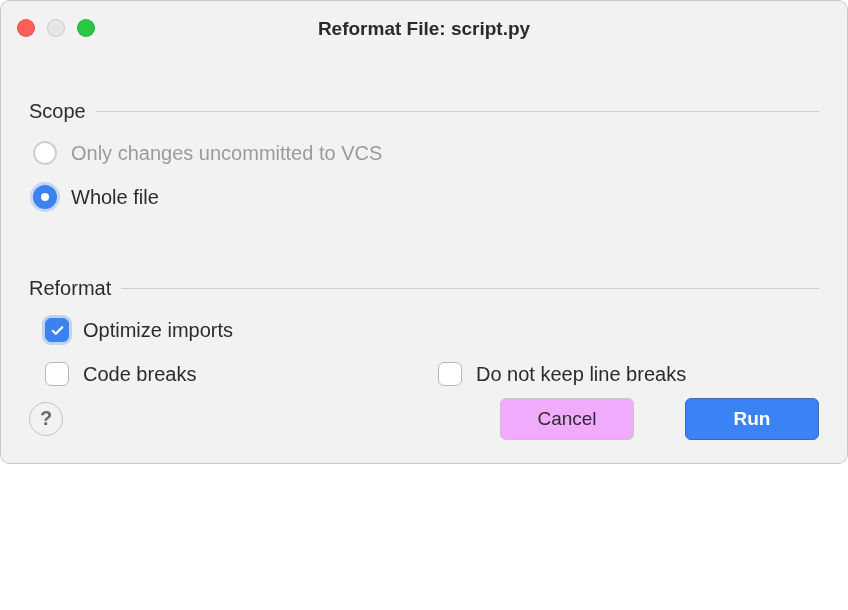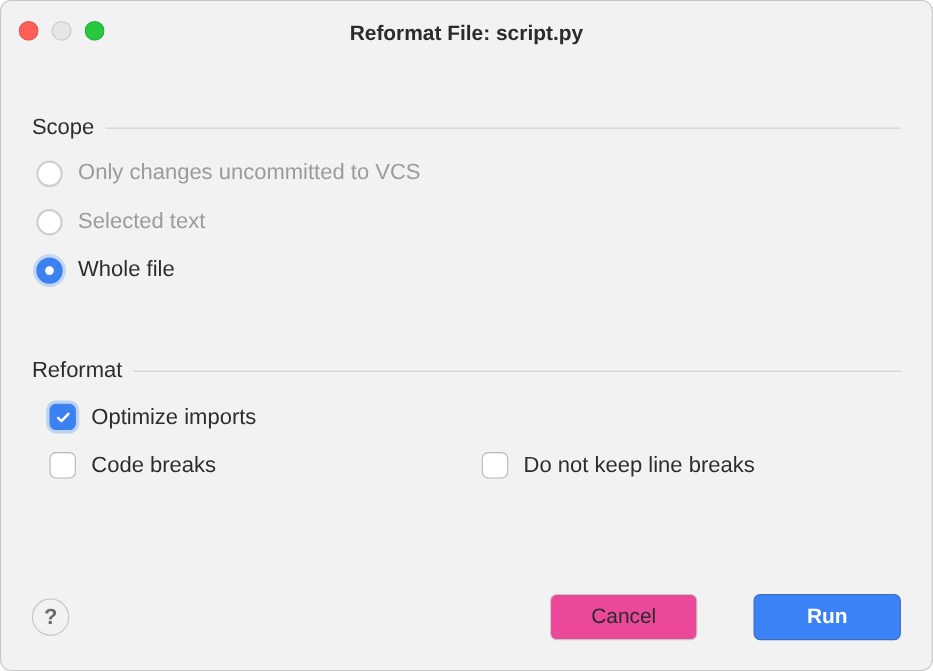--- a/index.html
+++ b/index.html
@@ -5,21 +5,21 @@
     * { box-sizing: border-box; margin: 0; padding: 0; }
     body {
       font-family: -apple-system, BlinkMacSystemFont, "Segoe UI", Helvetica, Arial, sans-serif;
       background: #fff;
       width: 848px;
       height: 610px;
       overflow: hidden;
     }
     .dialog {
       width: 848px;
-      height: 610px;
+      height: 464px;
       background: #f2f2f2;
       border: 1px solid #c8c8c8;
       border-radius: 10px;
       display: flex;
       flex-direction: column;
       position: relative;
     }
     .titlebar {
       height: 48px;
       display: flex;
@@ -75,20 +75,21 @@
     }
     .radiogroup {
       display: flex;
       flex-direction: column;
       gap: 20px;
       margin-bottom: 36px;
       margin-left: 4px;
     }
     .radio-row {
       display: flex;
+      align-items: center;
       gap: 14px;
       font-size: 20px;
     }
     .radio {
       width: 24px;
       height: 24px;
       border-radius: 50%;
       border: 2px solid #b8b8b8;
       background: #fff;
       display: inline-flex;
@@ -173,21 +174,21 @@
       min-width: 134px;
       height: 42px;
       border-radius: 6px;
       font-size: 19px;
       display: flex;
       align-items: center;
       justify-content: center;
       cursor: pointer;
     }
     .btn.secondary {
-      background: #ec4899;
+      background: #f0abfc;
       border: 1.5px solid #c7c7c7;
       color: #2c2c2c;
       margin-left: 24px;
     }
     .btn.primary {
       background: #3b82f6;
       border: 1px solid #3f6bb6;
       color: #ffffff;
       font-weight: 700;
       margin-left: 37px;
@@ -211,24 +212,20 @@
 
     <div class="section-header">
       <span class="label">Scope</span>
       <span class="line"></span>
     </div>
 
     <div class="radiogroup">
       <div class="radio-row disabled">
         <span class="radio disabled"></span>
         <span class="radio-label">Only changes uncommitted to VCS</span>
-      </div>
-      <div class="radio-row disabled">
-        <span class="radio disabled"></span>
-        <span class="radio-label">Selected text</span>
       </div>
       <div class="radio-row">
         <span class="radio selected"></span>
         <span class="radio-label">Whole file</span>
       </div>
     </div>
 
     <div class="section-header">
       <span class="label">Reformat</span>
       <span class="line"></span>

